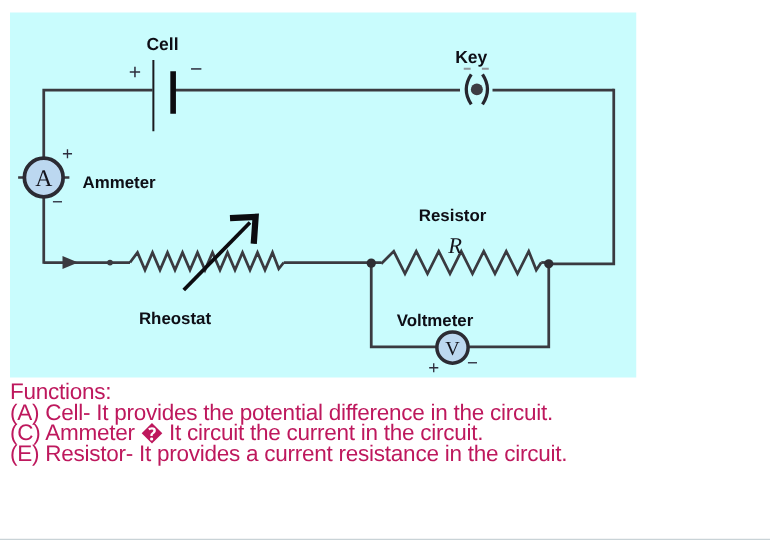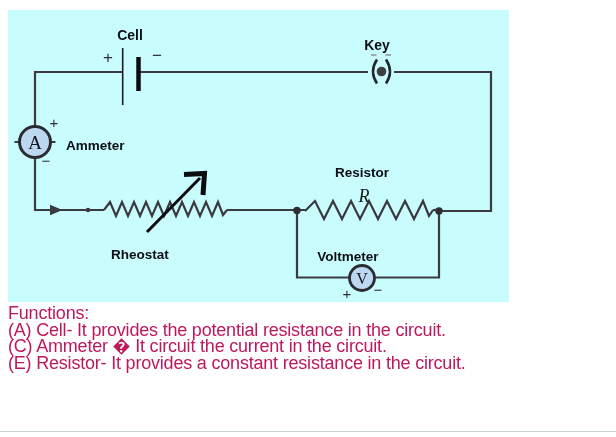--- a/index.html
+++ b/index.html
@@ -89,19 +89,19 @@
     <text x="130" y="40" text-anchor="middle" class="lbl-big">Cell</text>
     <text x="377" y="50" text-anchor="middle" class="lbl-big">Key</text>
     <text x="66" y="150" text-anchor="start" class="lbl">Ammeter</text>
     <text x="140" y="259" text-anchor="middle" class="lbl">Rheostat</text>
     <text x="362" y="177" text-anchor="middle" class="lbl">Resistor</text>
     <text x="348" y="261" text-anchor="middle" class="lbl">Voltmeter</text>
   </svg>
 
   <div class="functions">
     <div>Functions:</div>
-    <div>(A) Cell- It provides the potential resistance in the circuit.</div>
+    <div>(A) Cell- It provides the potential difference in the circuit.</div>
     <div>(C) Ammeter � It circuit the current in the circuit.</div>
-    <div>(E) Resistor- It provides a constant resistance in the circuit.</div>
+    <div>(E) Resistor- It provides a current resistance in the circuit.</div>
   </div>
 
   <div class="bottom-divider"></div>
 </div>
 
 </body></html>

